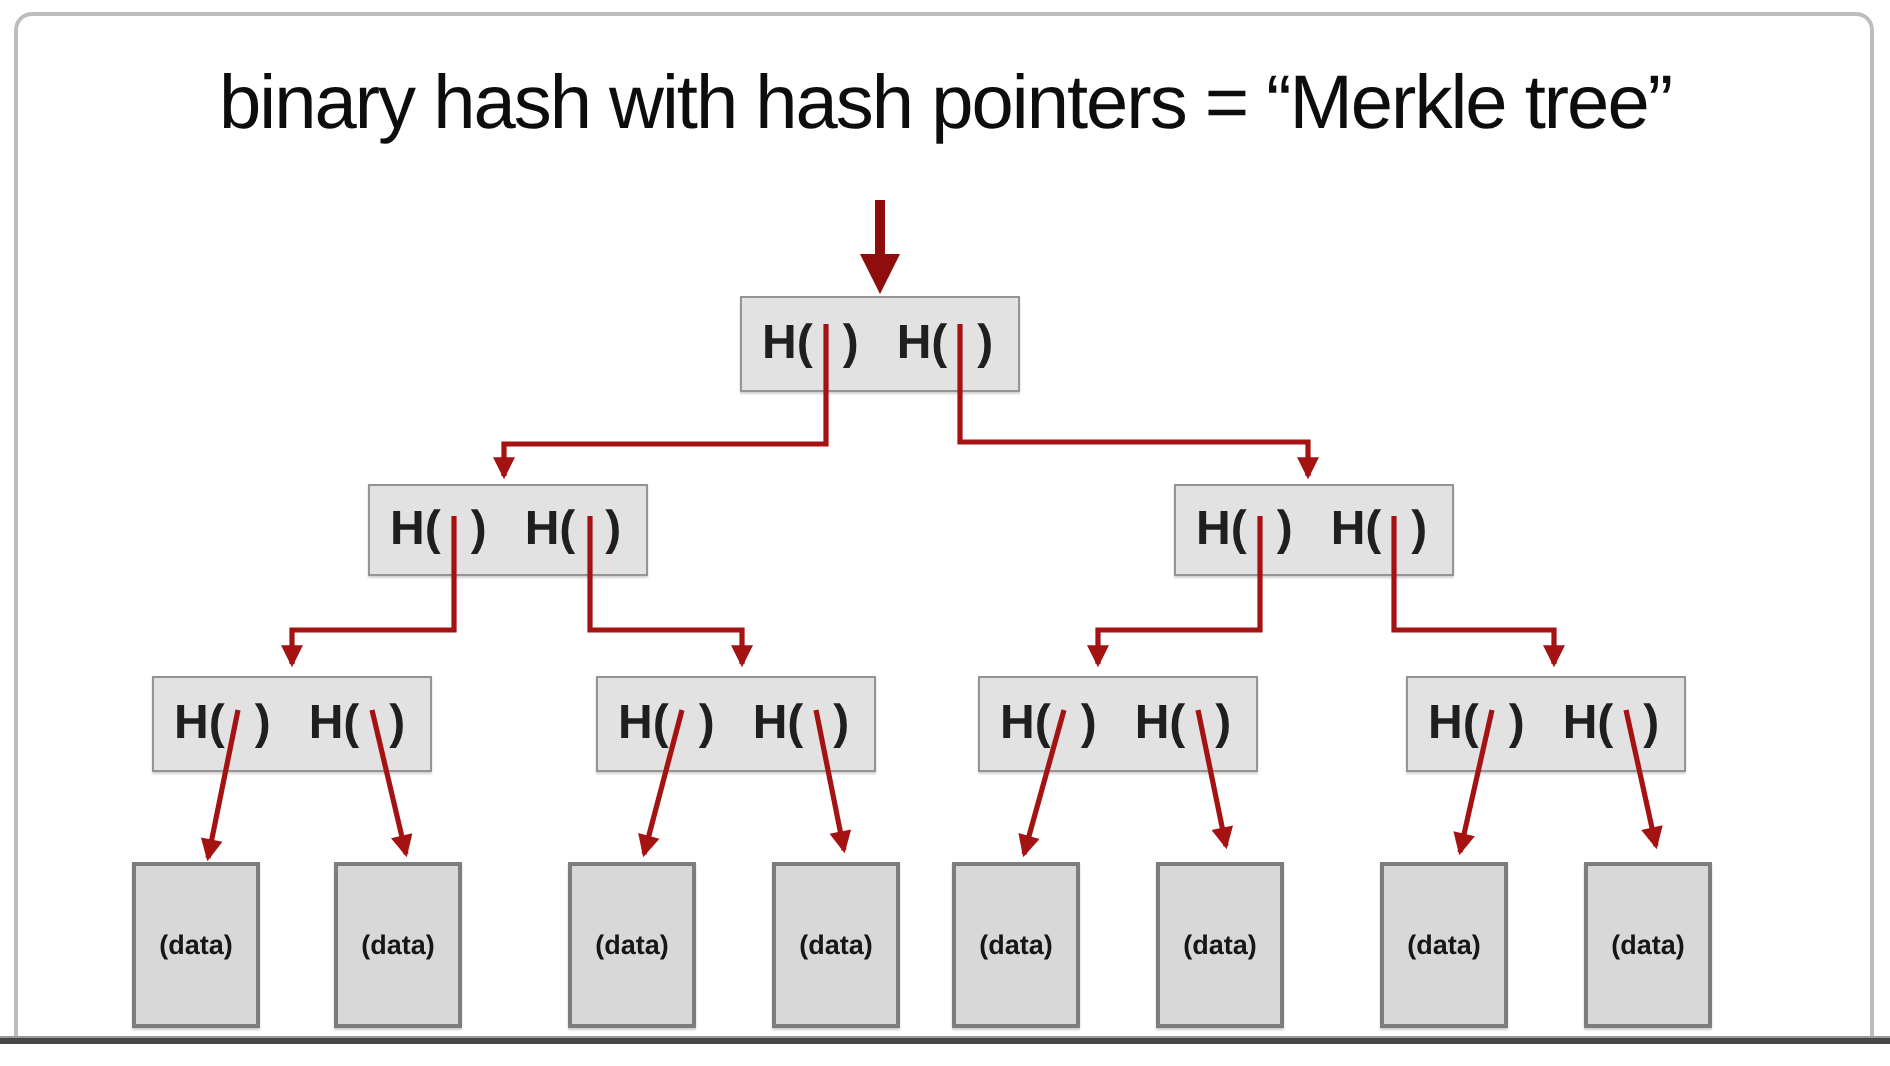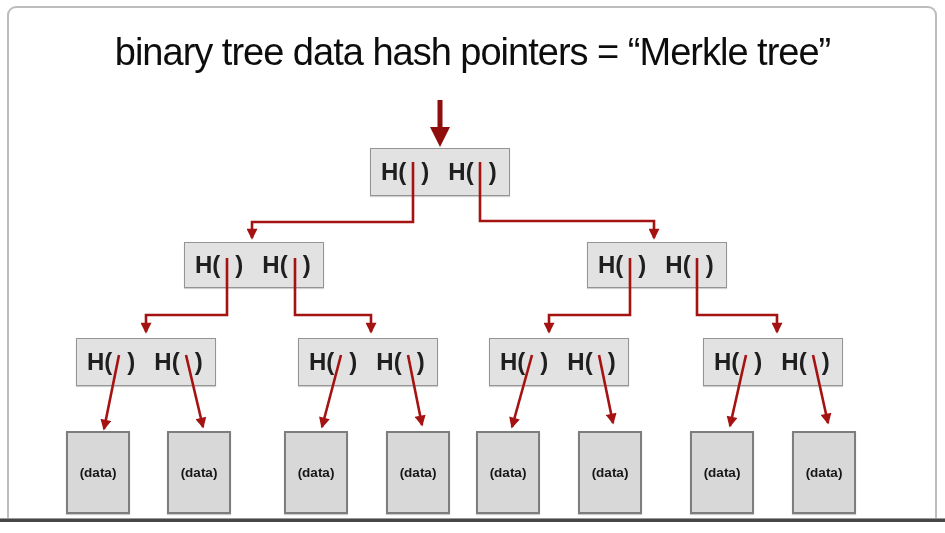--- a/index.html
+++ b/index.html
@@ -59,21 +59,21 @@
   .ahf{fill:var(--arrow-red);}
   .root-shaft{stroke:var(--root-arrow-red);stroke-width:5;}
   .root-head{fill:var(--root-arrow-red);}
 </style>
 </head>
 <body>
 
 <div class="frame"></div>
 <div class="bottom-rule"></div>
 
-<div class="title">binary tree data hash pointers = “Merkle tree”</div>
+<div class="title">binary hash with hash pointers = “Merkle tree”</div>
 
 <div class="hnode n-root">
   <span class="hslot">
       <span>H(</span>
       <span class="gap"></span>
       <span>)</span>
     </span>
   <span class="hslot">
       <span>H(</span>
       <span class="gap"></span>

